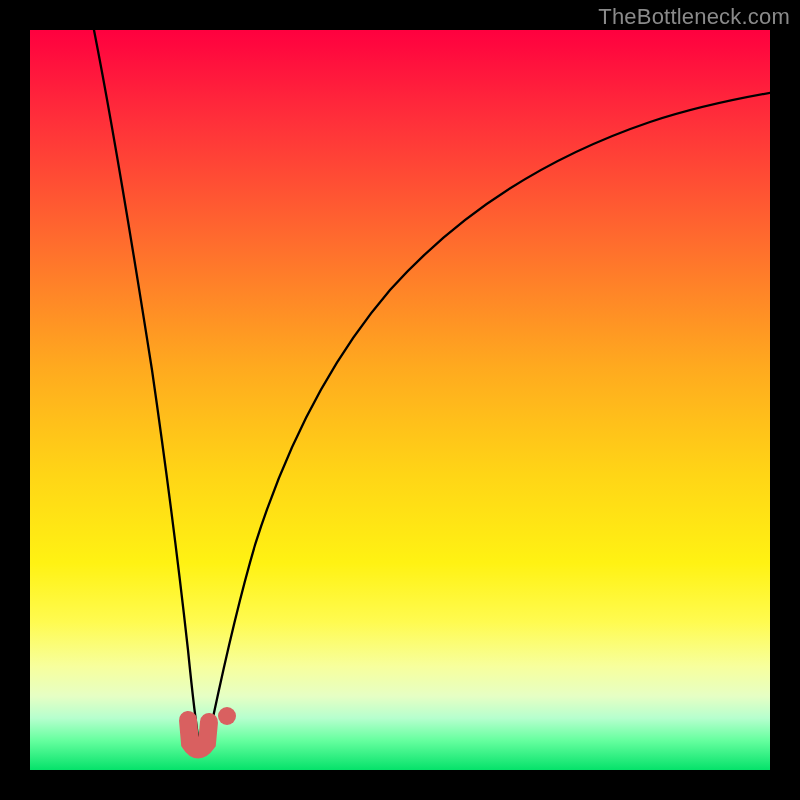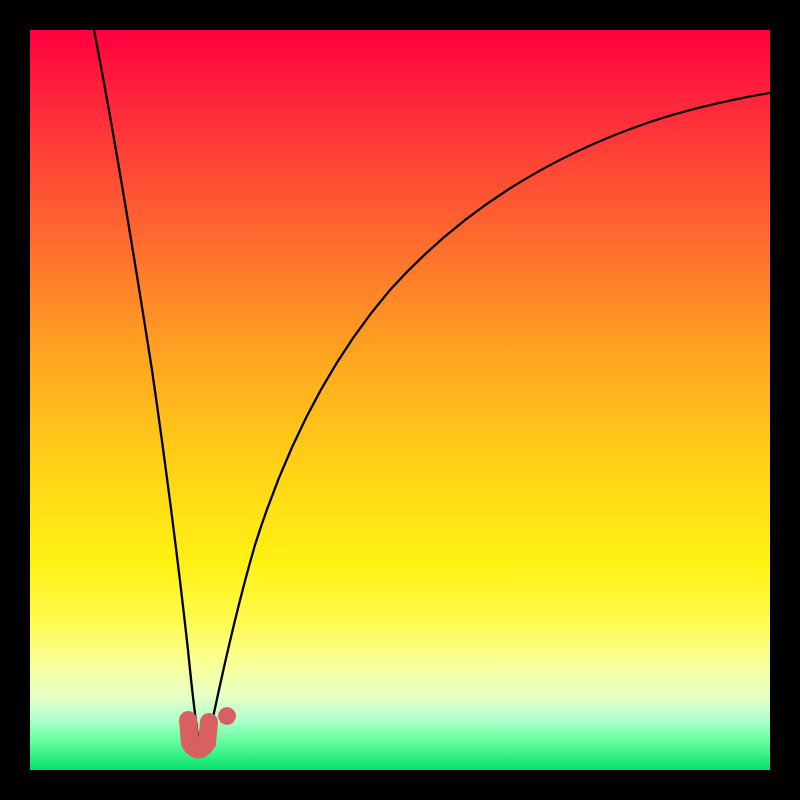--- a/index.html
+++ b/index.html
@@ -93,13 +93,14 @@
                C 430 182, 520 126, 620 92
                C 665 77, 710 68, 745 62"></path>
 
       <path class="marker" d="M 158 690
                L 160 713
                Q 168 726 177 713
                L 179 692"></path>
       <circle class="marker-dot" cx="197" cy="686" r="9"></circle>
     </svg>
   </div>
+  <div class="watermark">TheBottleneck.com</div>
 </div>
 
 </body></html>

